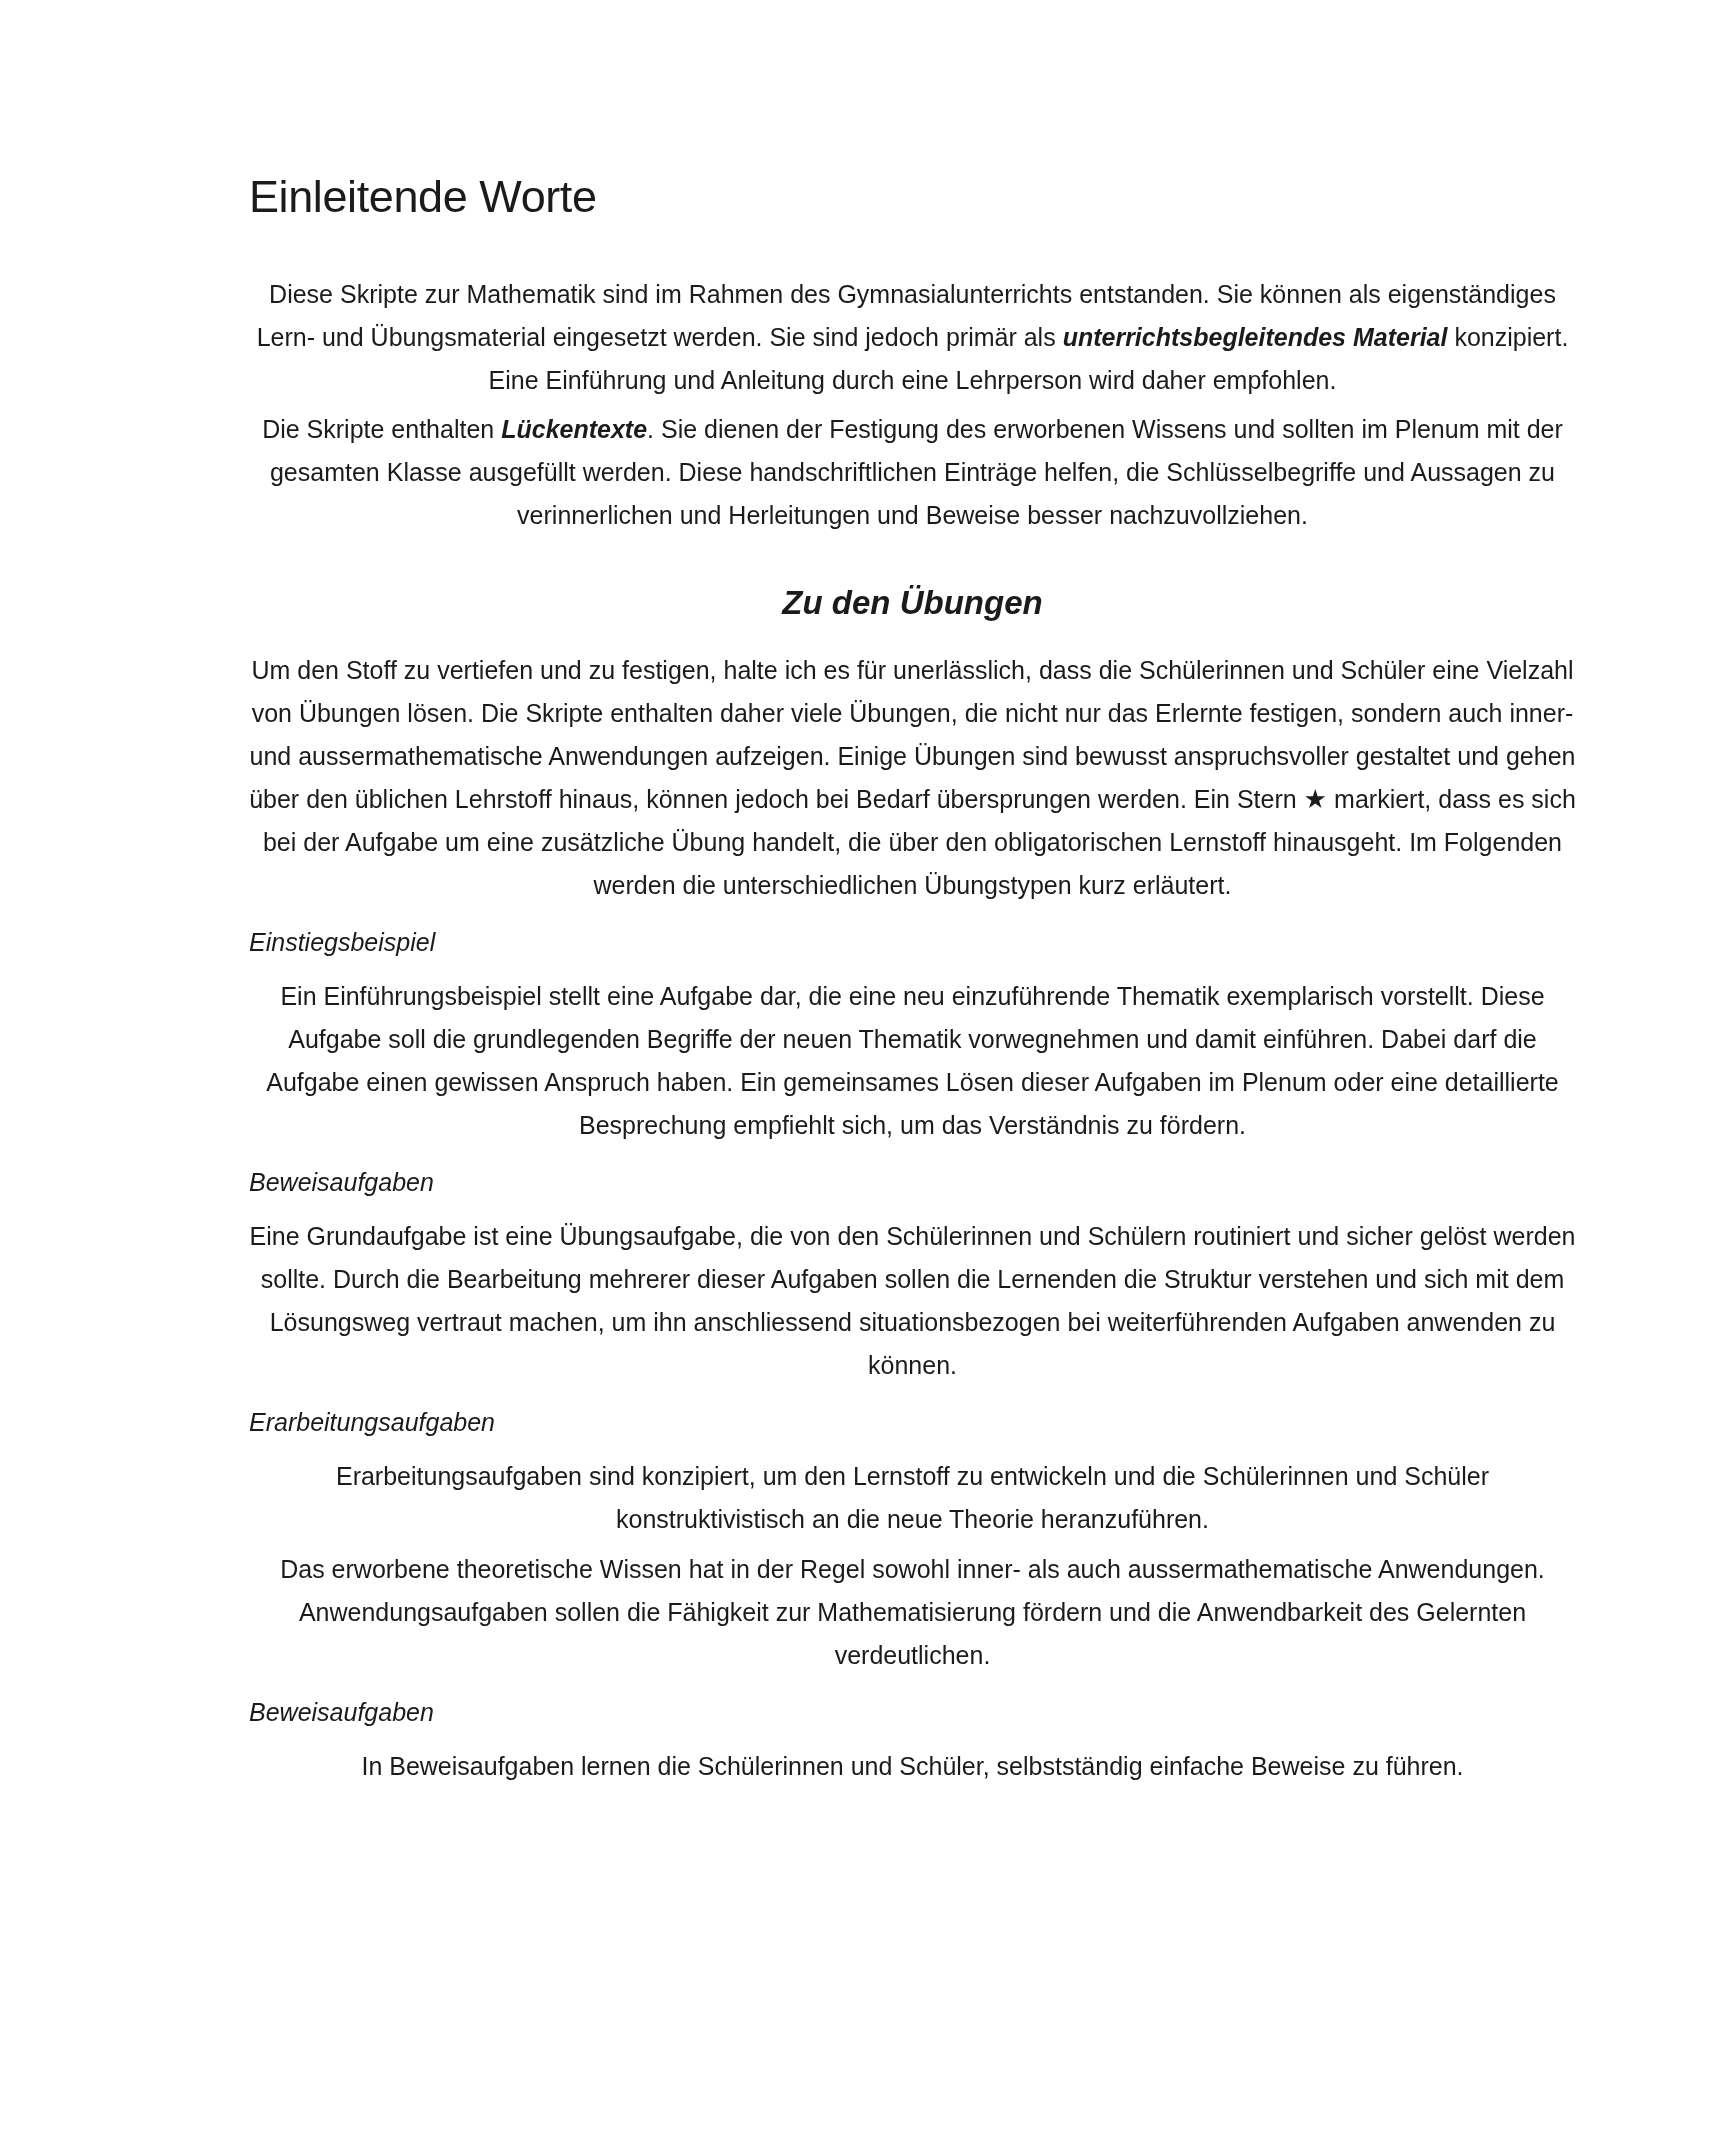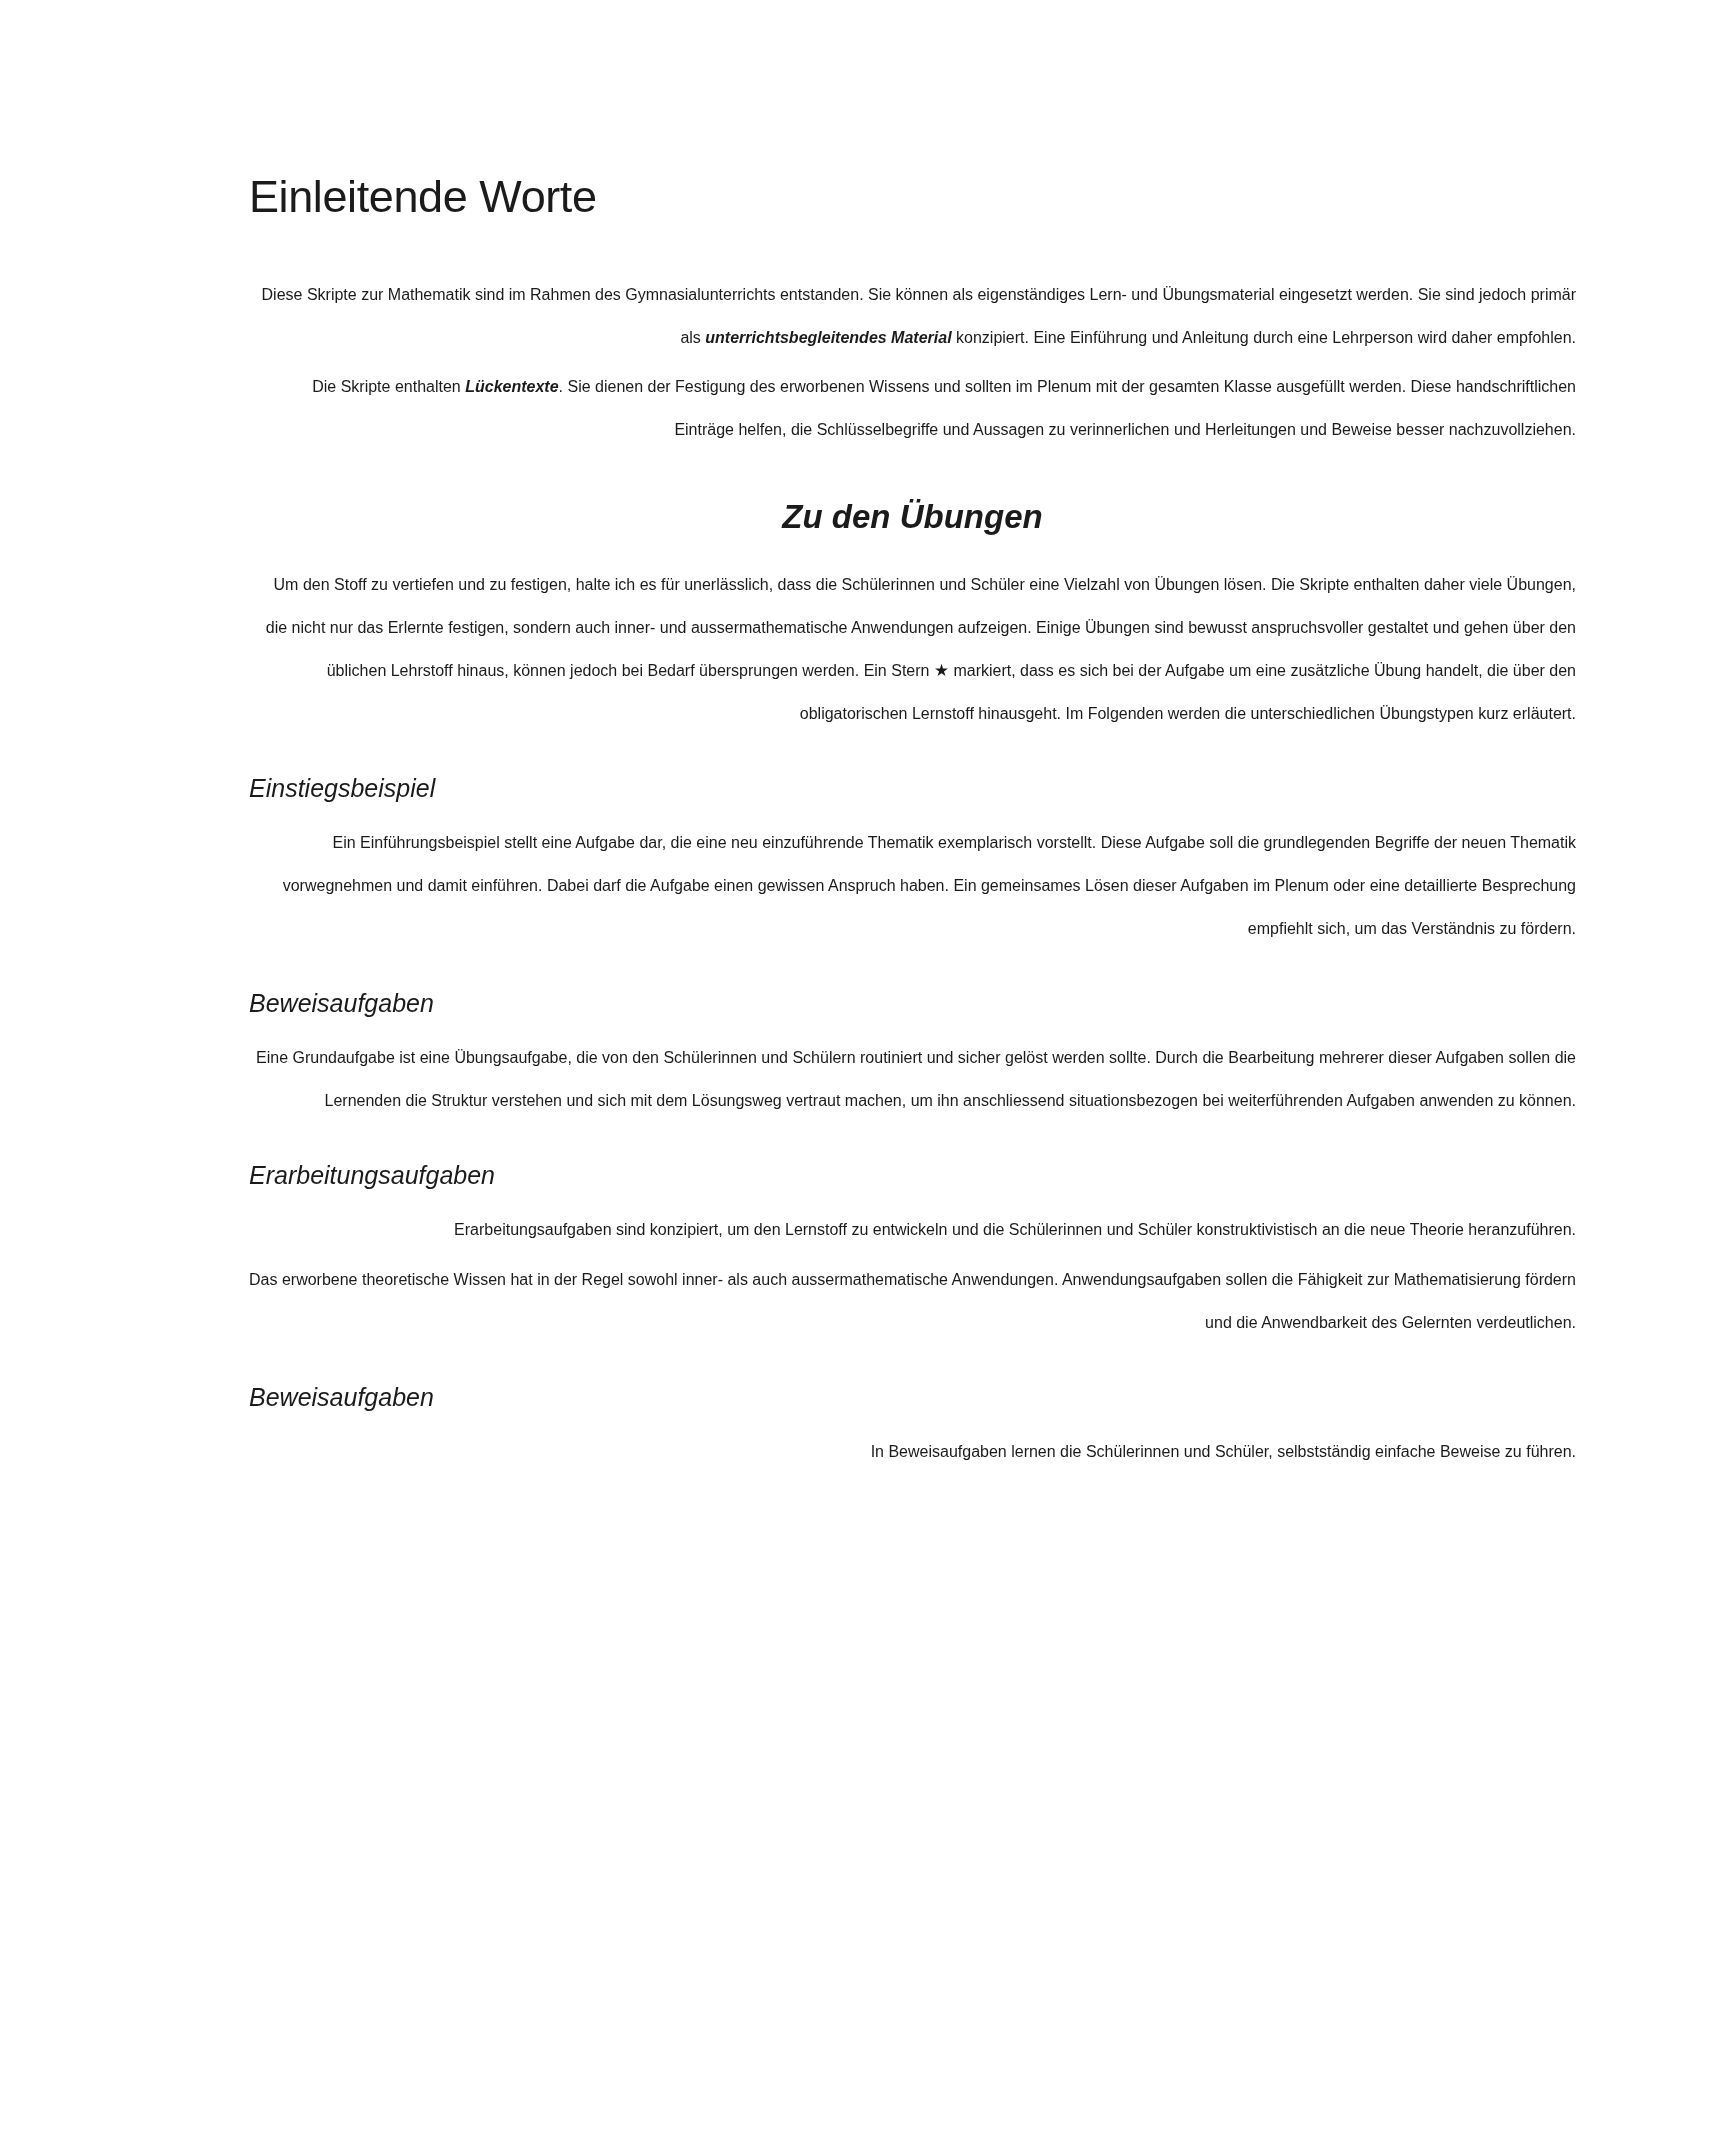--- a/index.html
+++ b/index.html
@@ -23,24 +23,24 @@
     width: 1327px;
   }
   h1.doc-title {
     font-size: 45px;
     font-weight: 400;
     letter-spacing: -0.4px;
     margin: 0 0 51px 0;
     line-height: 1.1;
   }
   p.body-text {
-    font-size: 16px;
+    font-size: 25px;
     line-height: 43px;
     margin: 0 0 6.9px 0;
-    text-align: right;
+    text-align: center;
   }
   .bi {
     font-weight: bold;
     font-style: italic;
   }
   .star {
     font-style: normal;
     font-size: 1.05em;
   }
   h2.section-heading {
@@ -48,21 +48,21 @@
     font-weight: bold;
     font-style: italic;
     margin: 48px 0 27px 0;
     line-height: 1.1;
     text-align: center;
   }
   h3.sub-heading {
     font-size: 25px;
     font-weight: 400;
     font-style: italic;
-    margin: 38px 0 18px 0;
+    margin: 20px 0 18px 0;
     line-height: 1.2;
   }
 </style>
 </head>
 <body>
 
 <div class="page">
   <div class="content">
 
     <h1 class="doc-title">Einleitende Worte</h1>

